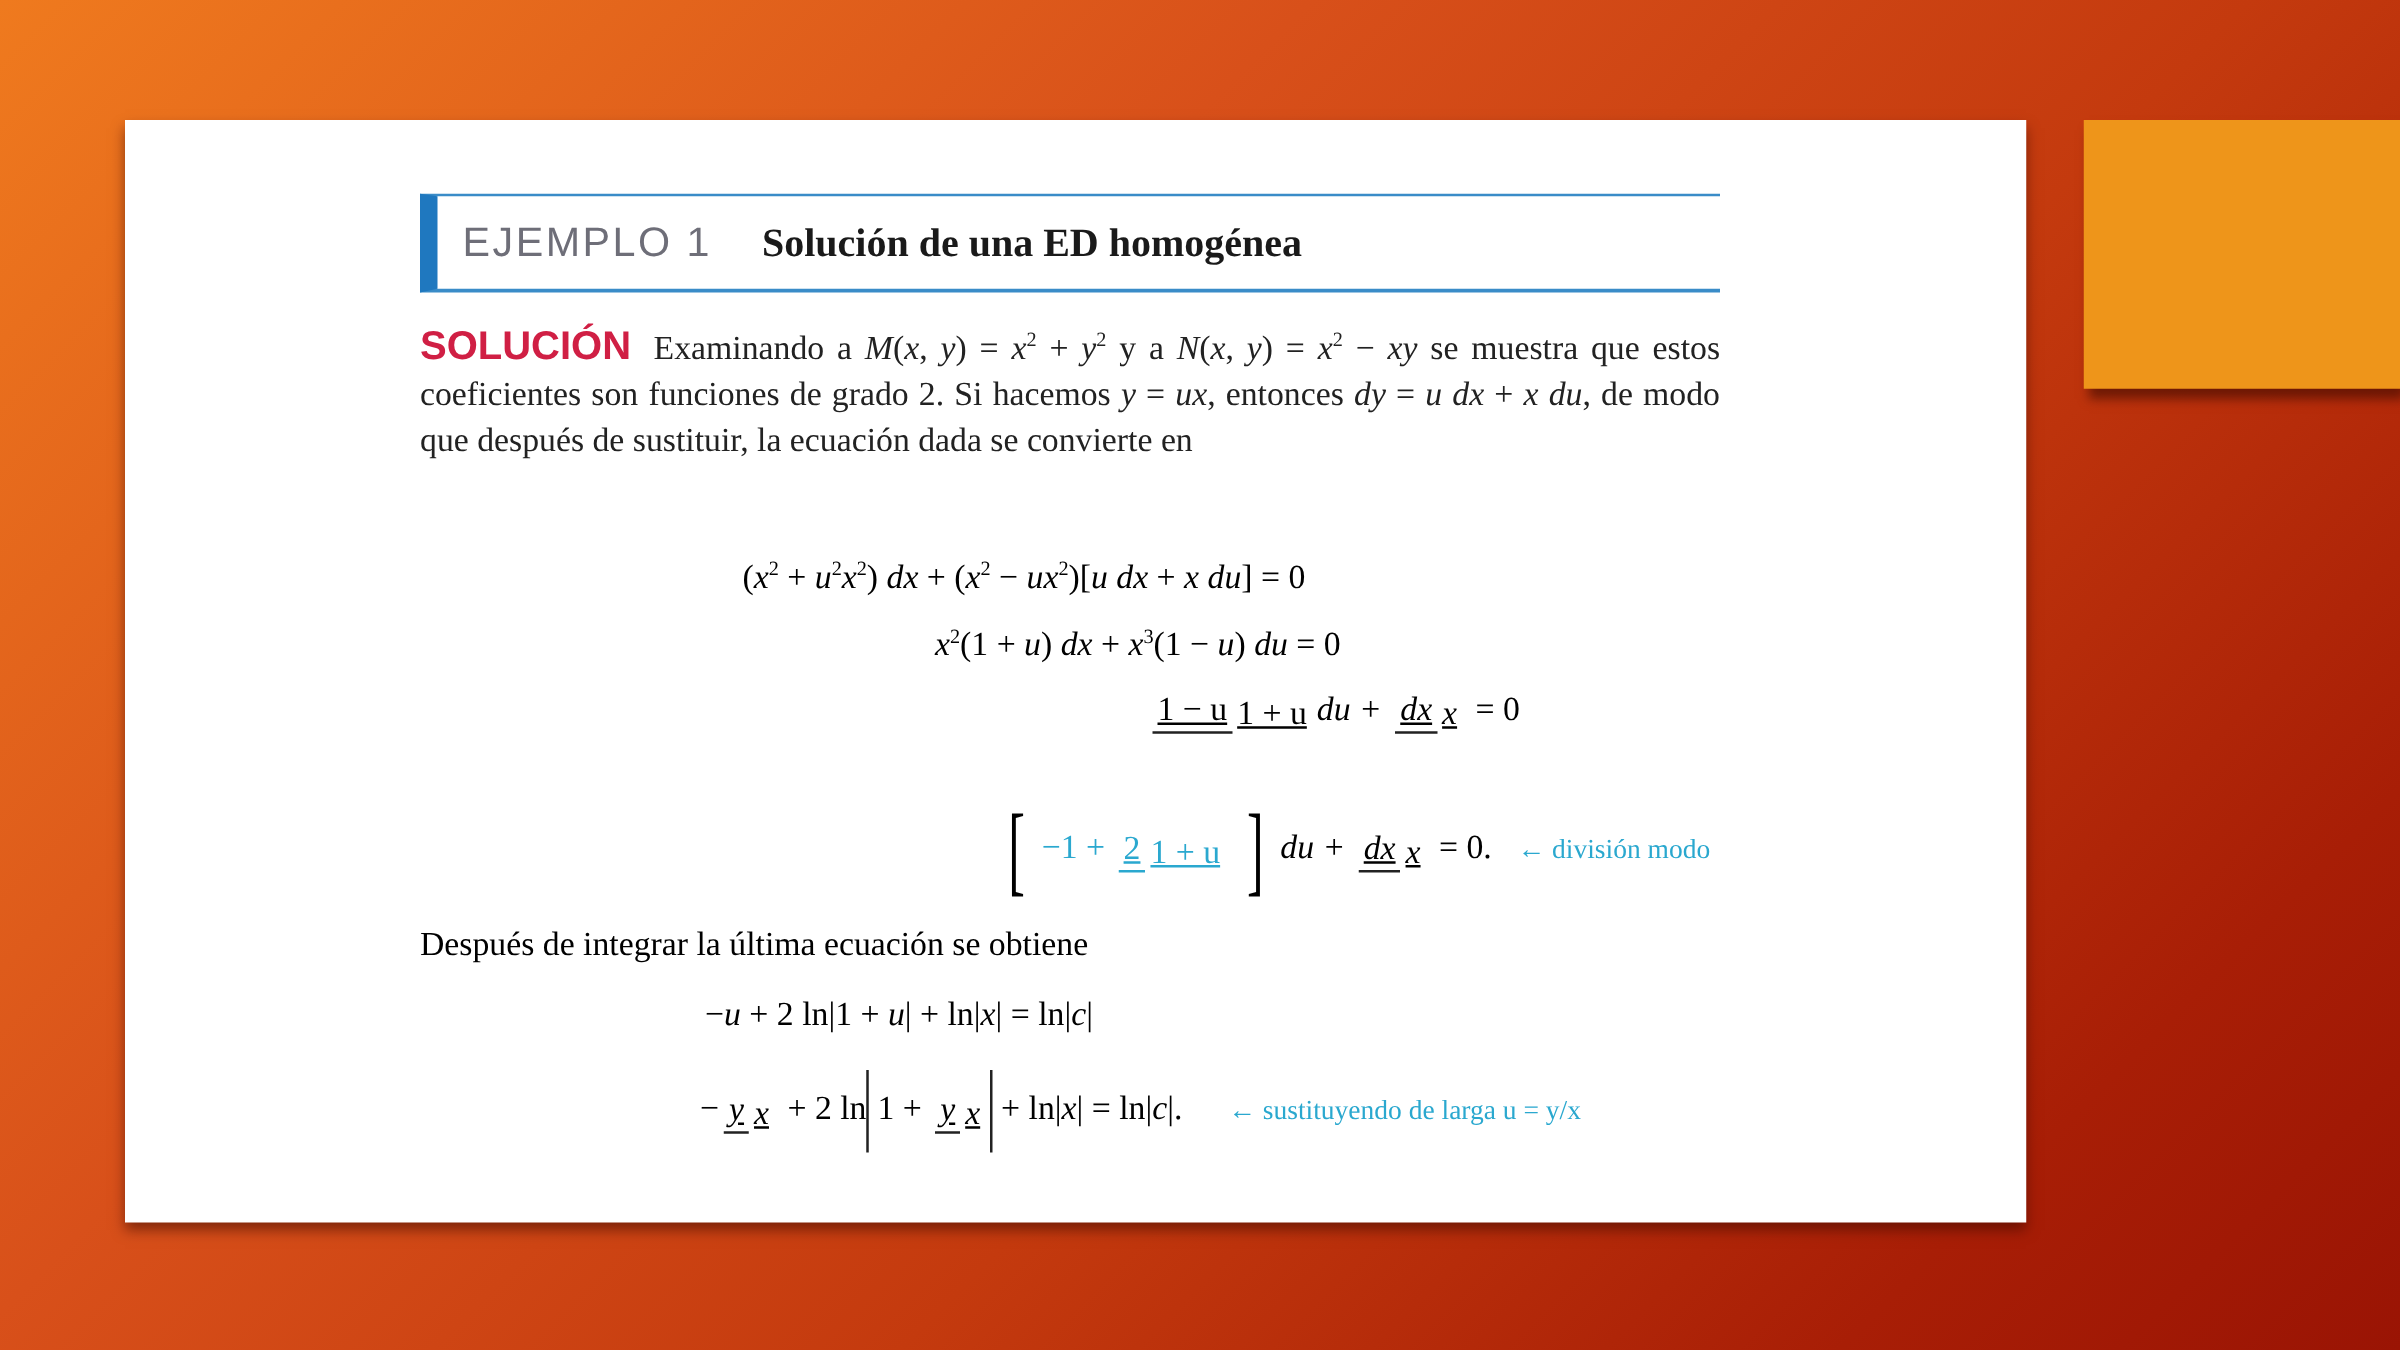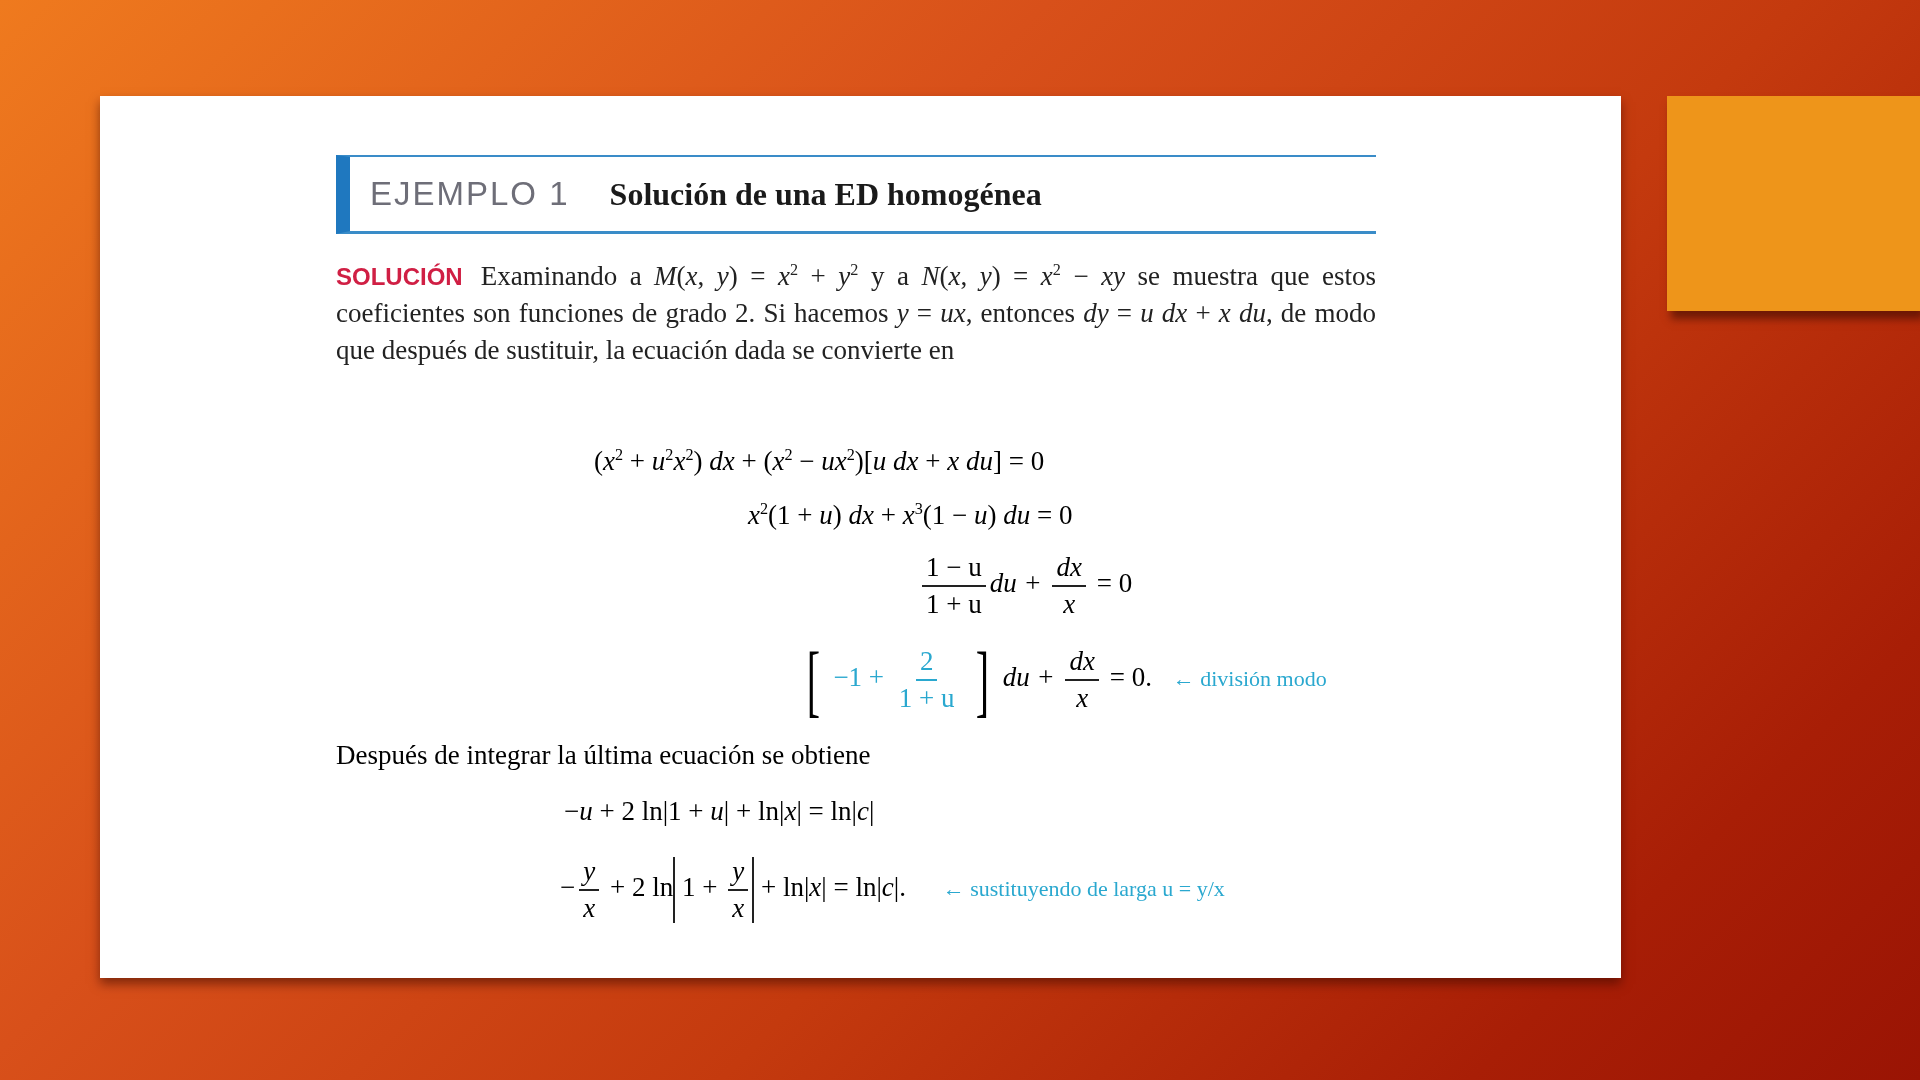--- a/index.html
+++ b/index.html
@@ -26,25 +26,25 @@
     display:flex; align-items:center;
   }
   .ej-label {
     font-family: "Liberation Sans", sans-serif; color:#6e6e78; font-size:33px;
     letter-spacing:2px; margin-left:20px; margin-right:40px;
   }
   .ej-title { font-weight:bold; font-size:32px; color:#1a1a1a; }
   .para { font-size:27px; line-height:37px; text-align:justify; }
   .problem { margin-top:24px; }
   .solucion { margin-top:24px; }
-  .sol-label { font-family:"Liberation Sans", sans-serif; color:#d01f44; font-weight:bold; font-size:24px; margin-right:18px; }
+  .sol-label { font-family:"Liberation Sans", sans-serif; color:#d01f44; font-weight:bold; font-size:32px; margin-right:18px; }
   i { font-style:italic; }
   sup { font-size:60%; vertical-align:super; line-height:0; }
   .eq { position:absolute; font-size:27px; white-space:nowrap; }
-  .frac { display:inline-flex; flex-direction:column; align-items:center; vertical-align:middle; margin:0 4px; }
+  .frac { display:inline-flex; flex-direction:row; align-items:center; vertical-align:middle; margin:0 4px;text-decoration:underline; }
   .frac .num { border-bottom:2px solid #222; padding:0 4px 2px; }
   .frac .den { padding:2px 4px 0; }
   .cyan { color:#2aa8cf; }
   .frac.cyanf .num { border-bottom-color:#2aa8cf; }
   .note { font-size:22px; color:#2aa8cf; }
   .bracket { display:inline-block; font-size:80px; font-weight:100; vertical-align:middle; line-height:1; transform:scaleX(0.5); }
   .bar { display:inline-block; width:2px; background:#222; vertical-align:middle; }
 </style>
 </head>
 <body>

